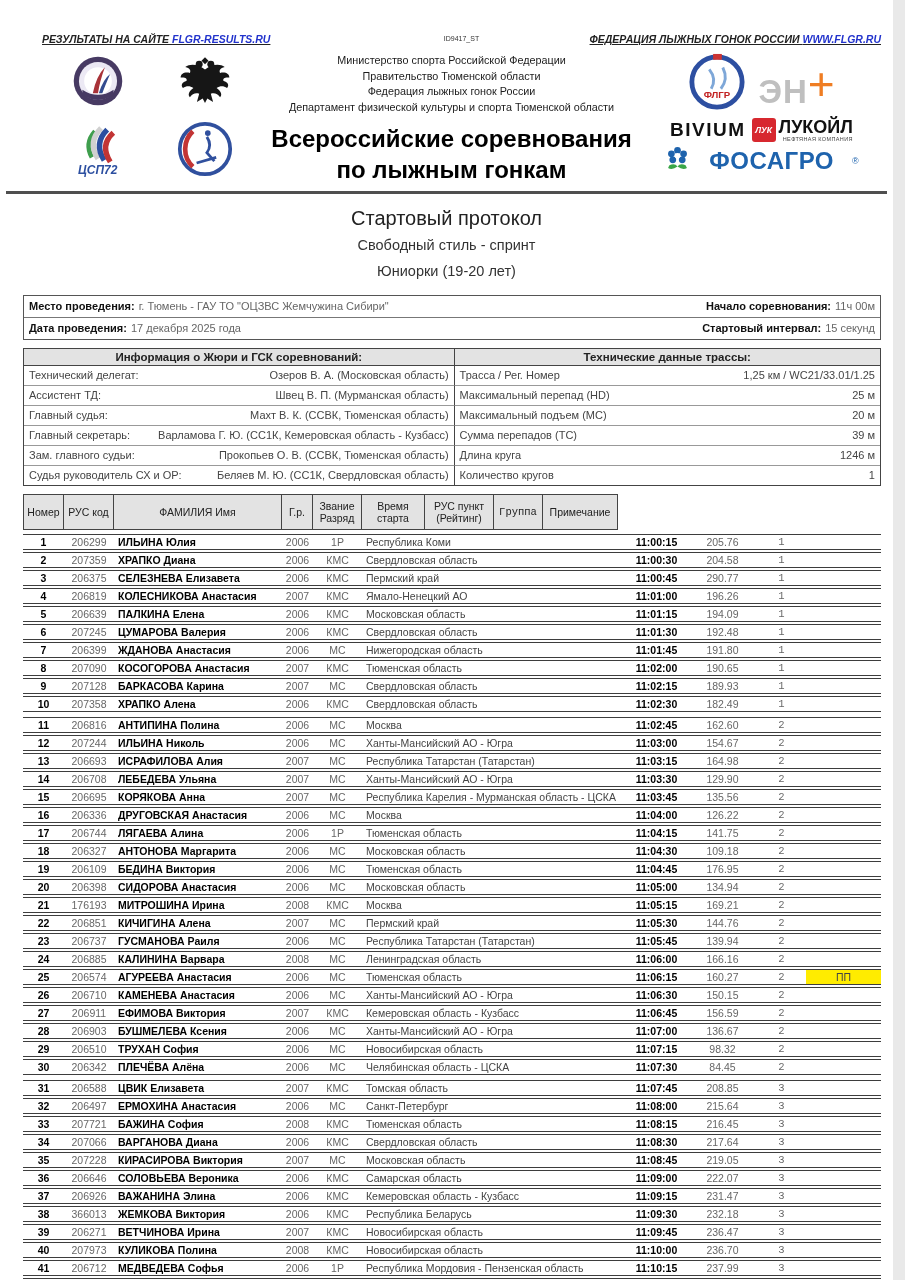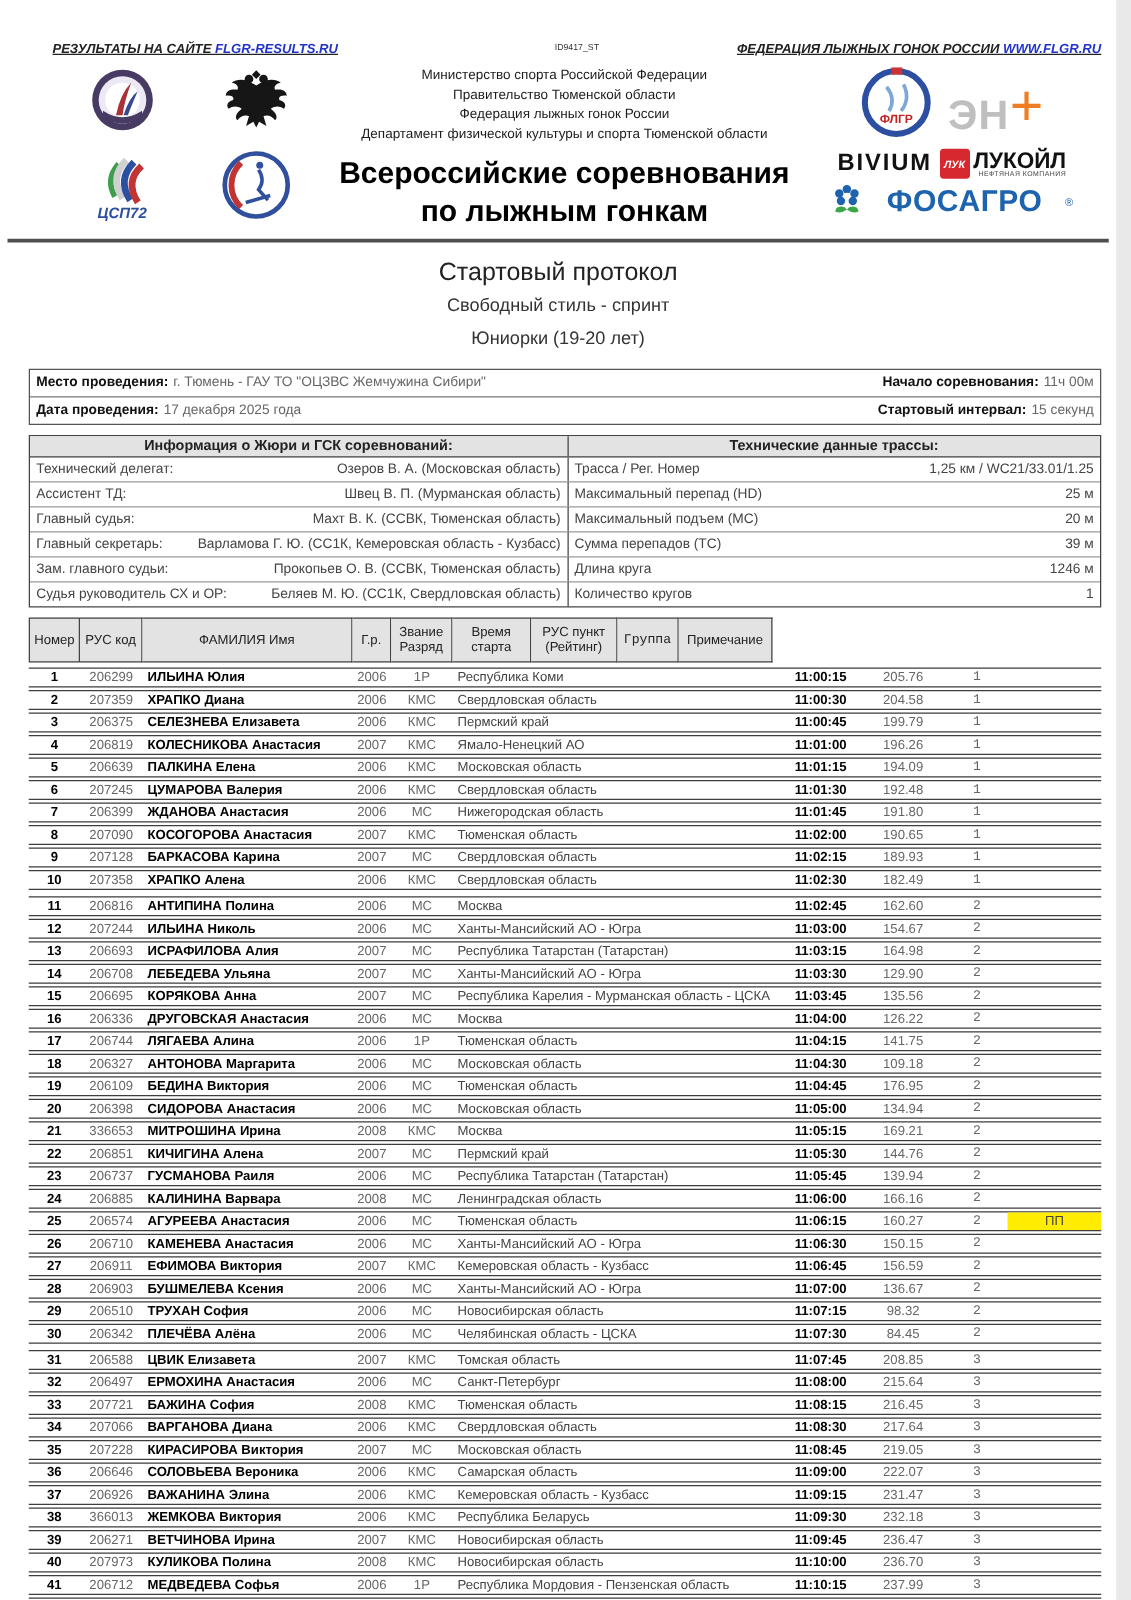--- a/index.html
+++ b/index.html
@@ -346,21 +346,21 @@
           <div class="td c9"></div>
         </div>
         <div class="trow">
           <div class="td c0">3</div>
           <div class="td c1">206375</div>
           <div class="td c2">СЕЛЕЗНЕВА Елизавета</div>
           <div class="td c3">2006</div>
           <div class="td c4">КМС</div>
           <div class="td c5">Пермский край</div>
           <div class="td c6">11:00:45</div>
-          <div class="td c7">199.79</div>
+          <div class="td c7">290.77</div>
           <div class="td c8">1</div>
           <div class="td c9"></div>
         </div>
         <div class="trow">
           <div class="td c0">4</div>
           <div class="td c1">206819</div>
           <div class="td c2">КОЛЕСНИКОВА Анастасия</div>
           <div class="td c3">2007</div>
           <div class="td c4">КМС</div>
           <div class="td c5">Ямало-Ненецкий АО</div>
@@ -556,21 +556,21 @@
           <div class="td c3">2006</div>
           <div class="td c4">МС</div>
           <div class="td c5">Московская область</div>
           <div class="td c6">11:05:00</div>
           <div class="td c7">134.94</div>
           <div class="td c8">2</div>
           <div class="td c9"></div>
         </div>
         <div class="trow">
           <div class="td c0">21</div>
-          <div class="td c1">336653</div>
+          <div class="td c1">176193</div>
           <div class="td c2">МИТРОШИНА Ирина</div>
           <div class="td c3">2008</div>
           <div class="td c4">КМС</div>
           <div class="td c5">Москва</div>
           <div class="td c6">11:05:15</div>
           <div class="td c7">169.21</div>
           <div class="td c8">2</div>
           <div class="td c9"></div>
         </div>
         <div class="trow">

